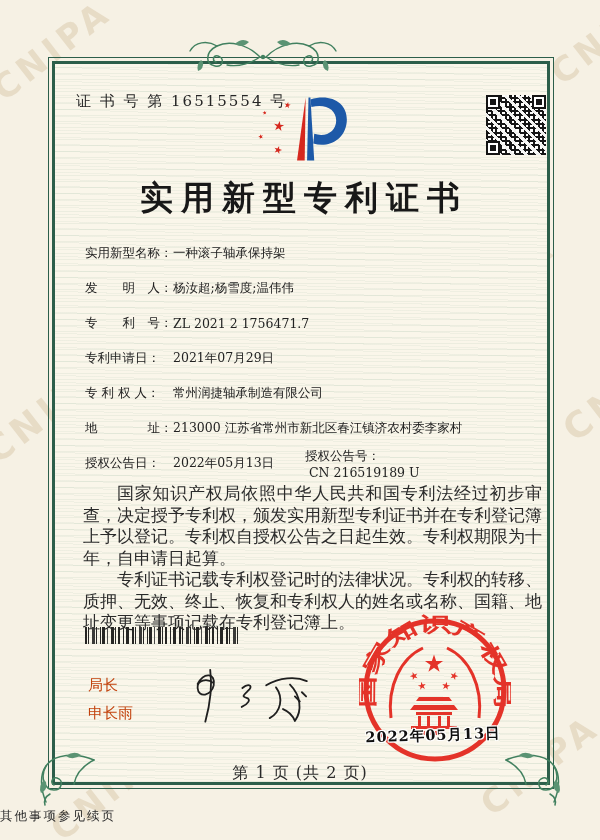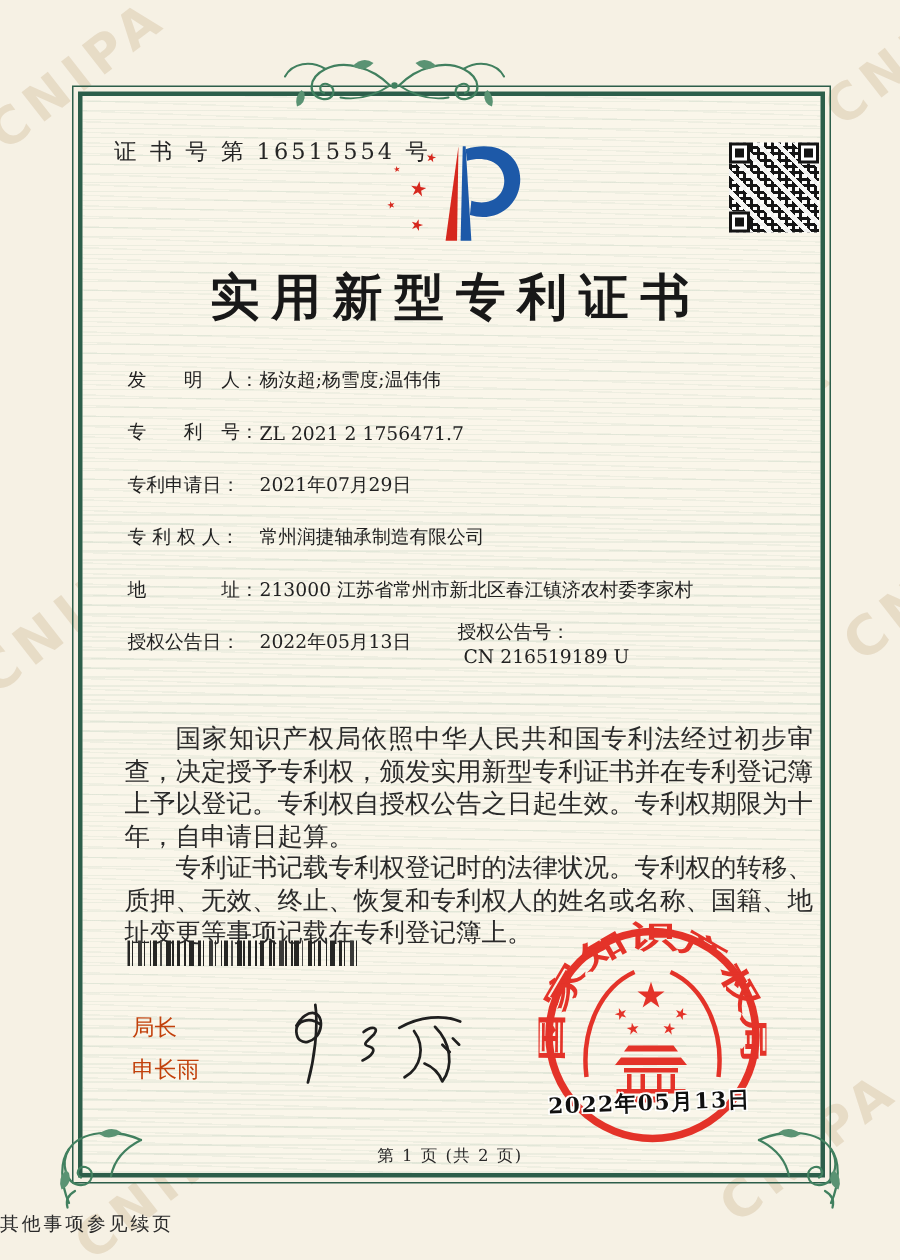--- a/index.html
+++ b/index.html
@@ -82,21 +82,21 @@
   .signature-svg{position:absolute;left:178px;top:658px;width:140px;height:72px;}
   
   .seal{position:absolute;left:359px;top:614px;width:152px;height:152px;}
   .seal-date{
     position:absolute;left:358px;top:726px;width:150px;text-align:center;
     font-size:14.5px;font-weight:700;color:#101010;letter-spacing:1px;
     transform:rotate(-2deg);
     text-shadow:0 0 2px #fff, 1px 1px 0 #fff, -1px -1px 0 #fff, 1px -1px 0 #fff, -1px 1px 0 #fff;
   }
   
-  .page-info{position:absolute;left:0;right:0;top:763px;text-align:center;font-size:11px;color:#2a2a2a;letter-spacing:1px;}
+  .page-info{position:absolute;left:0;right:0;top:763px;text-align:center;font-size:16px;color:#2a2a2a;letter-spacing:1px;}
   .cont-note{position:absolute;left:0;right:0;top:808px;text-align:left;font-size:12.5px;color:#2a2a2a;letter-spacing:2px;}
 </style>
 </head>
 <body>
 
 <div class="wm" style="left:-18px;top:30px;font-size:34px;">CNIPA</div>
 <div class="wm" style="left:540px;top:14px;font-size:34px;">CNIPA</div>
 <div class="wm" style="left:350px;top:96px;font-size:40px;color:rgba(203,178,140,0.22);">CNIPA</div>
 <div class="wm" style="left:388px;top:268px;font-size:46px;color:rgba(203,178,140,0.30);">CNIPA</div>
 <div class="wm" style="left:-26px;top:390px;font-size:36px;">CNIPA</div>
@@ -167,20 +167,24 @@
 
 <div class="qr">
   <div class="finder f-tl"></div>
   <div class="finder f-tr"></div>
   <div class="finder f-bl"></div>
 </div>
 
 <div class="title">实用新型专利证书</div>
 
 <div class="fields">
+  <div class="field-row">
+    <span class="flabel">实用新型名称：</span>
+    <span class="fvalue">一种滚子轴承保持架</span>
+  </div>
   <div class="field-row">
     <span class="flabel">发　　明　人：</span>
     <span class="fvalue">杨汝超;杨雪度;温伟伟</span>
   </div>
   <div class="field-row">
     <span class="flabel">专　　利　号：</span>
     <span class="fvalue">ZL 2021 2 1756471.7</span>
   </div>
   <div class="field-row">
     <span class="flabel">专利申请日：</span>

